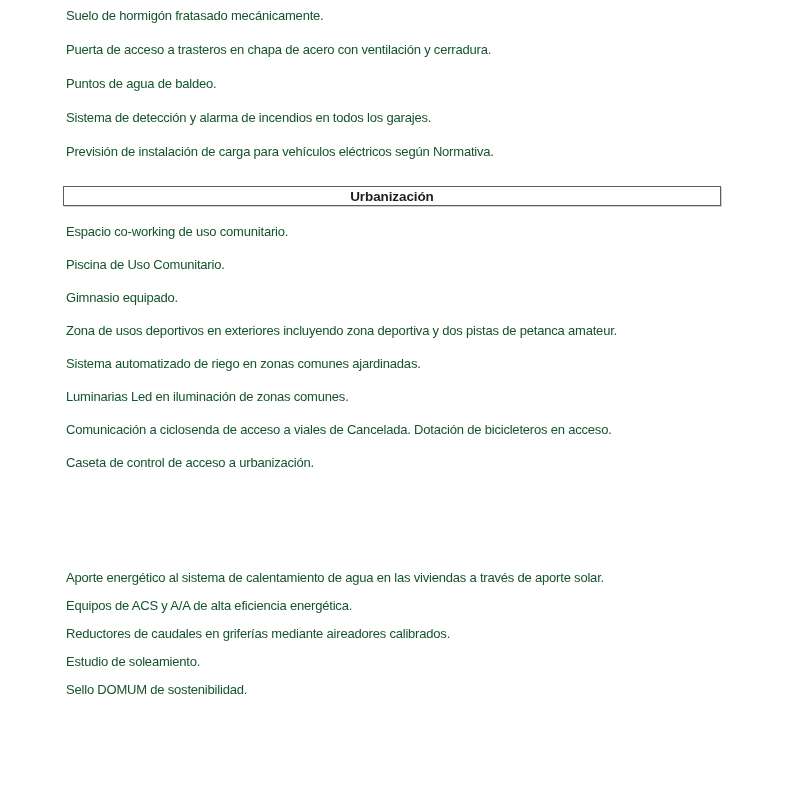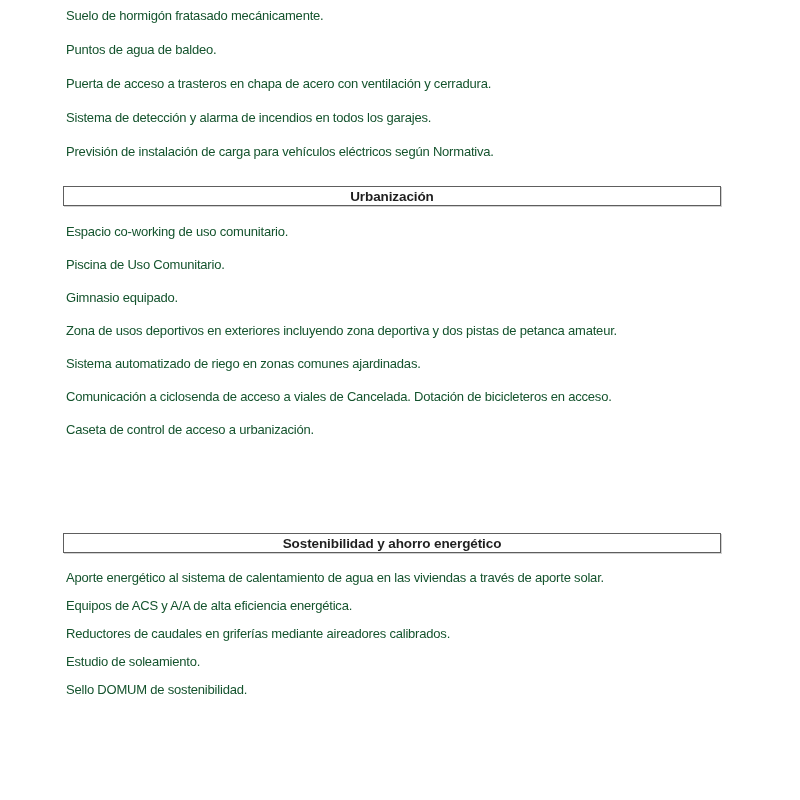--- a/index.html
+++ b/index.html
@@ -57,43 +57,41 @@
     white-space: nowrap;
   }
 </style>
 </head>
 <body>
 
 <div class="doc">
 
   <div class="para-list intro-list">
     <p>Suelo de hormigón fratasado mecánicamente.</p>
+    <p>Puerta de acceso a trasteros en chapa de acero con ventilación y cerradura.</p>
     <p>Puntos de agua de baldeo.</p>
-    <p>Puerta de acceso a trasteros en chapa de acero con ventilación y cerradura.</p>
     <p>Sistema de detección y alarma de incendios en todos los garajes.</p>
     <p>Previsión de instalación de carga para vehículos eléctricos según Normativa.</p>
   </div>
 
   <div class="header-box hb-urbanizacion">
     <span class="header-title">Urbanización</span>
   </div>
 
   <div class="para-list list-b">
     <p>Espacio co-working de uso comunitario.</p>
     <p>Piscina de Uso Comunitario.</p>
     <p>Gimnasio equipado.</p>
     <p>Zona de usos deportivos en exteriores incluyendo zona deportiva y dos pistas de petanca amateur.</p>
     <p>Sistema automatizado de riego en zonas comunes ajardinadas.</p>
+    <p>Luminarias Led en iluminación de zonas comunes.</p>
     <p>Comunicación a ciclosenda de acceso a viales de Cancelada. Dotación de bicicleteros en acceso.</p>
     <p>Caseta de control de acceso a urbanización.</p>
   </div>
 
-  <div class="header-box hb-sostenibilidad">
-    <span class="header-title">Sostenibilidad y ahorro energético</span>
-  </div>
 
   <div class="para-list list-c">
     <p>Aporte energético al sistema de calentamiento de agua en las viviendas a través de aporte solar.</p>
     <p>Equipos de ACS y A/A de alta eficiencia energética.</p>
     <p>Reductores de caudales en griferías mediante aireadores calibrados.</p>
     <p>Estudio de soleamiento.</p>
     <p>Sello DOMUM de sostenibilidad.</p>
   </div>
 
 </div>

